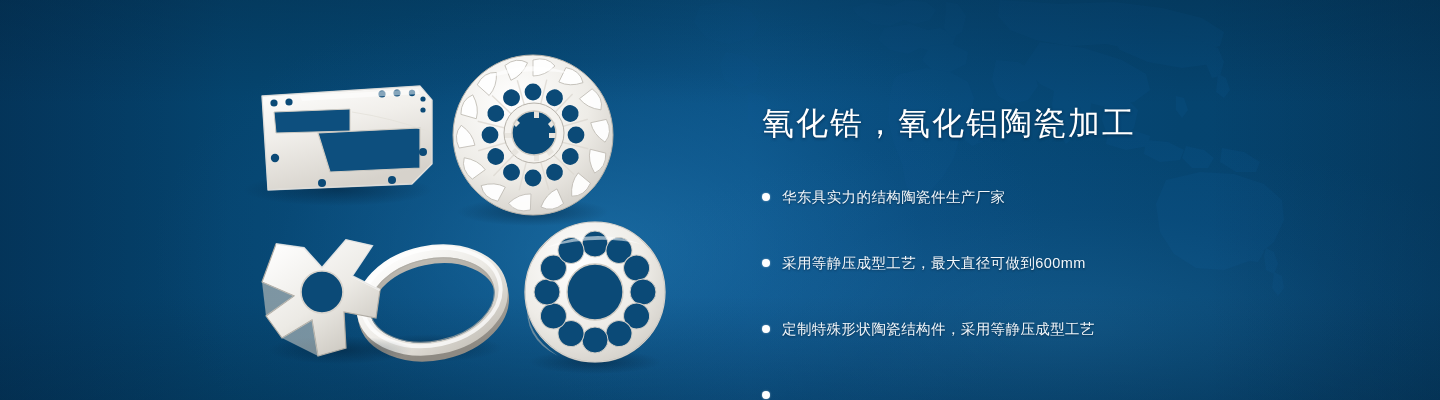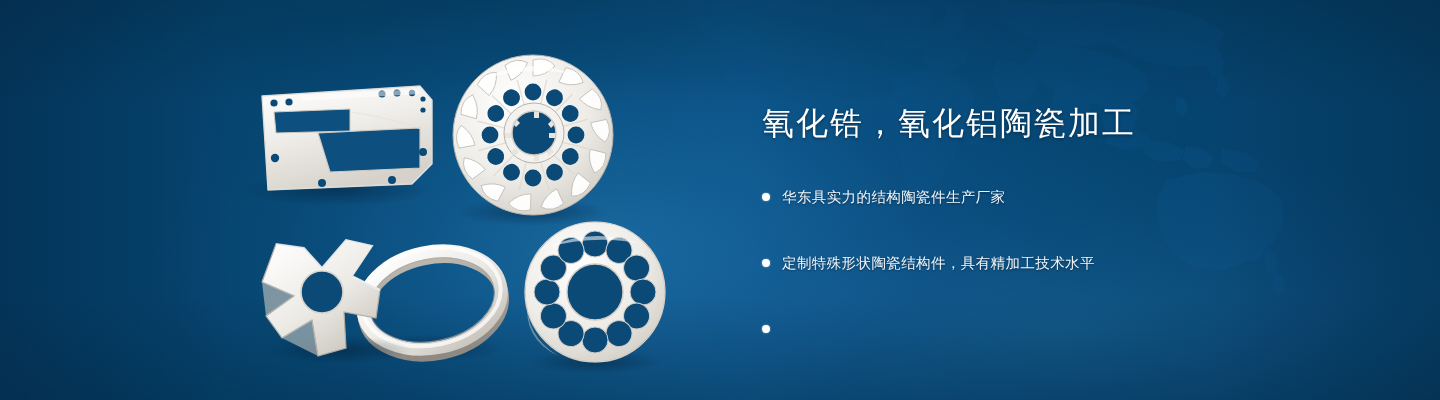--- a/index.html
+++ b/index.html
@@ -345,21 +345,25 @@
   <div class="copy">
     <h1 class="headline">氧化锆，氧化铝陶瓷加工</h1>
 
     <ul class="bullets">
       <li>
         <span class="dot"></span>
         <span class="btext">华东具实力的结构陶瓷件生产厂家</span>
       </li>
       <li>
         <span class="dot"></span>
-        <span class="btext">定制特殊形状陶瓷结构件，具有精加工技术水平</span>
+        <span class="btext">采用等静压成型工艺，最大直径可做到600mm</span>
+      </li>
+      <li>
+        <span class="dot"></span>
+        <span class="btext">定制特殊形状陶瓷结构件，采用等静压成型工艺</span>
       </li>
       <li>
         <span class="dot"></span>
       </li>
     </ul>
   </div>
 
 </div>
 
 </body></html>

